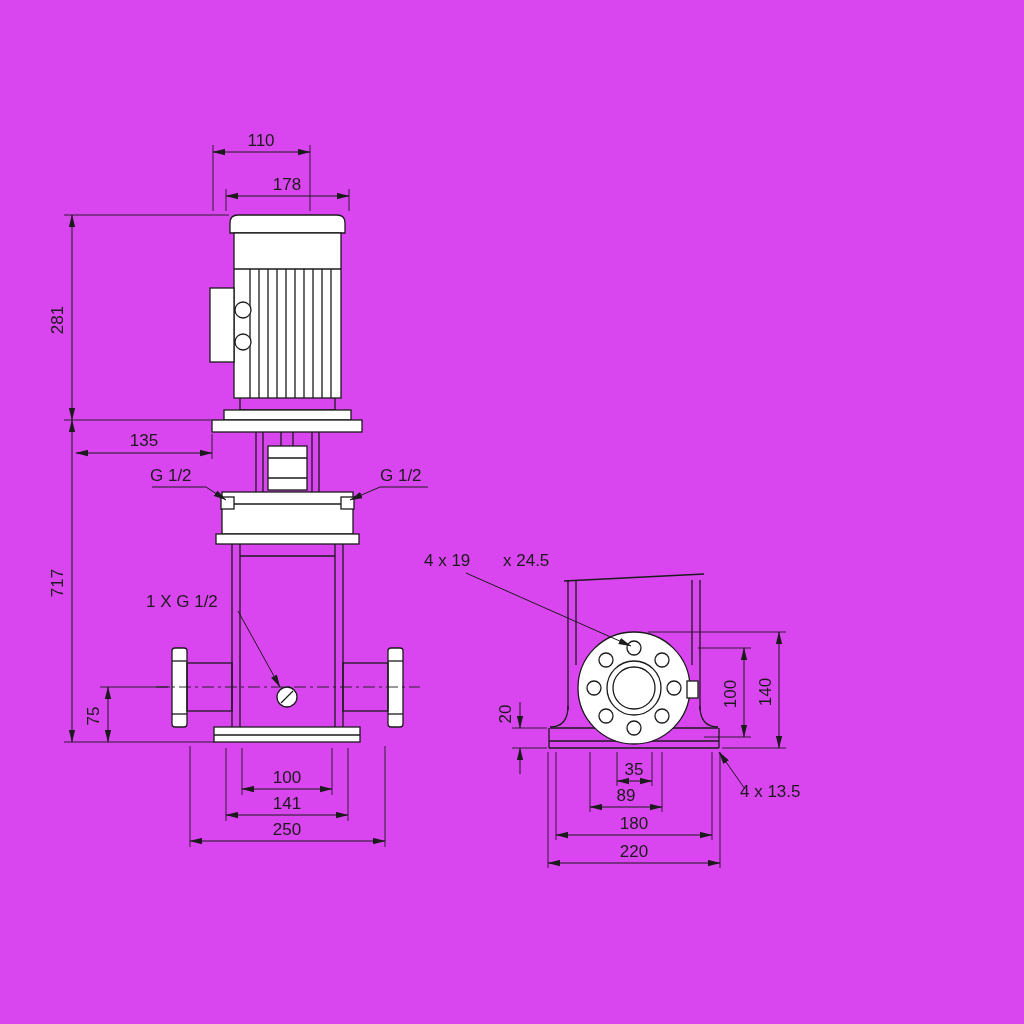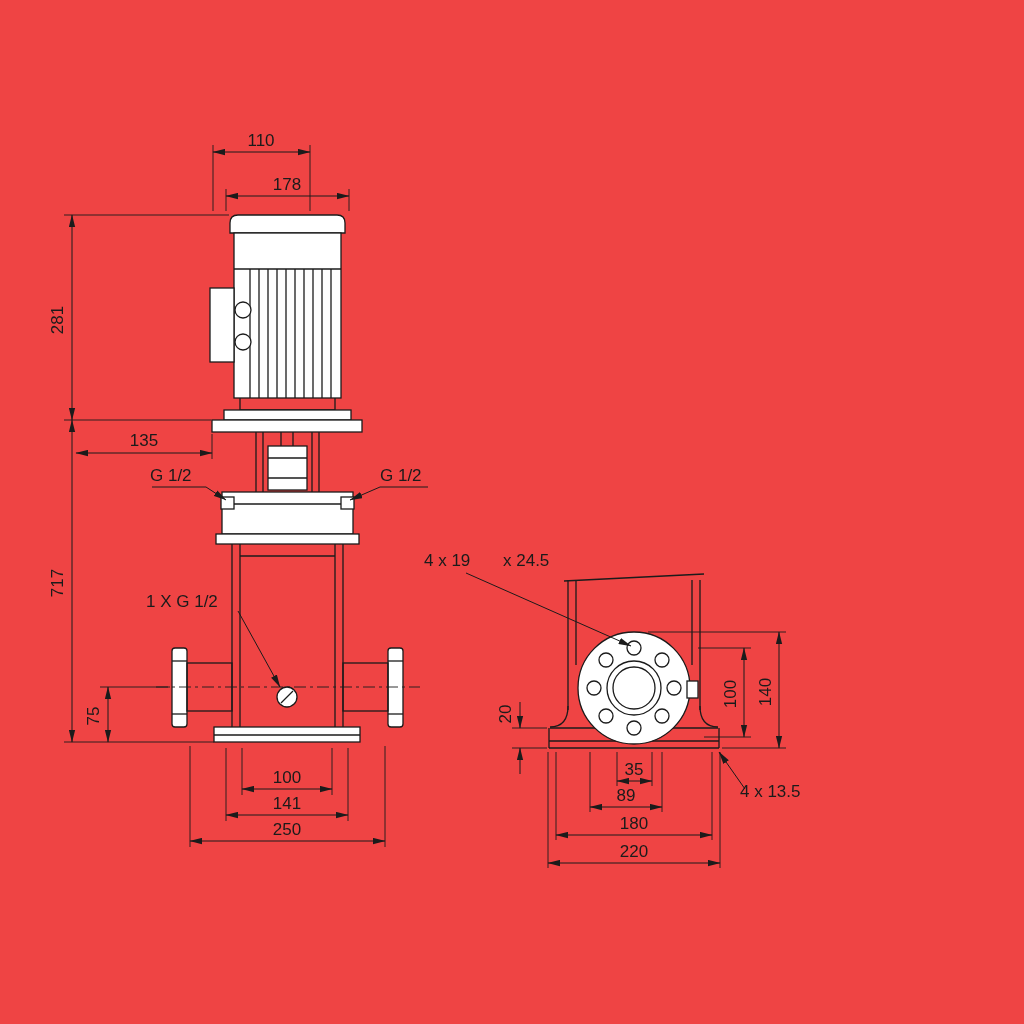--- a/index.html
+++ b/index.html
@@ -1,16 +1,16 @@
 <!DOCTYPE html>
 <html><head>
 <meta charset="utf-8">
 <style>
   html,body{margin:0;padding:0;background:#ffffff;}
-  .canvas{position:relative;width:1024px;height:1024px;background:#ef4444;overflow:hidden;}
+  .canvas{position:relative;width:1024px;height:1024px;background:#d946ef;overflow:hidden;}
   svg{position:absolute;left:0;top:0;}
   text{font-family:"Liberation Sans","DejaVu Sans",sans-serif;font-size:17px;fill:#1b1b1b;}
   .obj{stroke:#1b1b1b;stroke-width:1.3;fill:none;}
   .objf{stroke:#1b1b1b;stroke-width:1.3;fill:#ffffff;}
   .dim{stroke:#1b1b1b;stroke-width:1;fill:none;}
   .ext{stroke:#1b1b1b;stroke-width:0.9;fill:none;}
   .cl{stroke:#1b1b1b;stroke-width:0.9;fill:none;stroke-dasharray:12 4 3 4;}
 </style>
 </head>
 <body>

